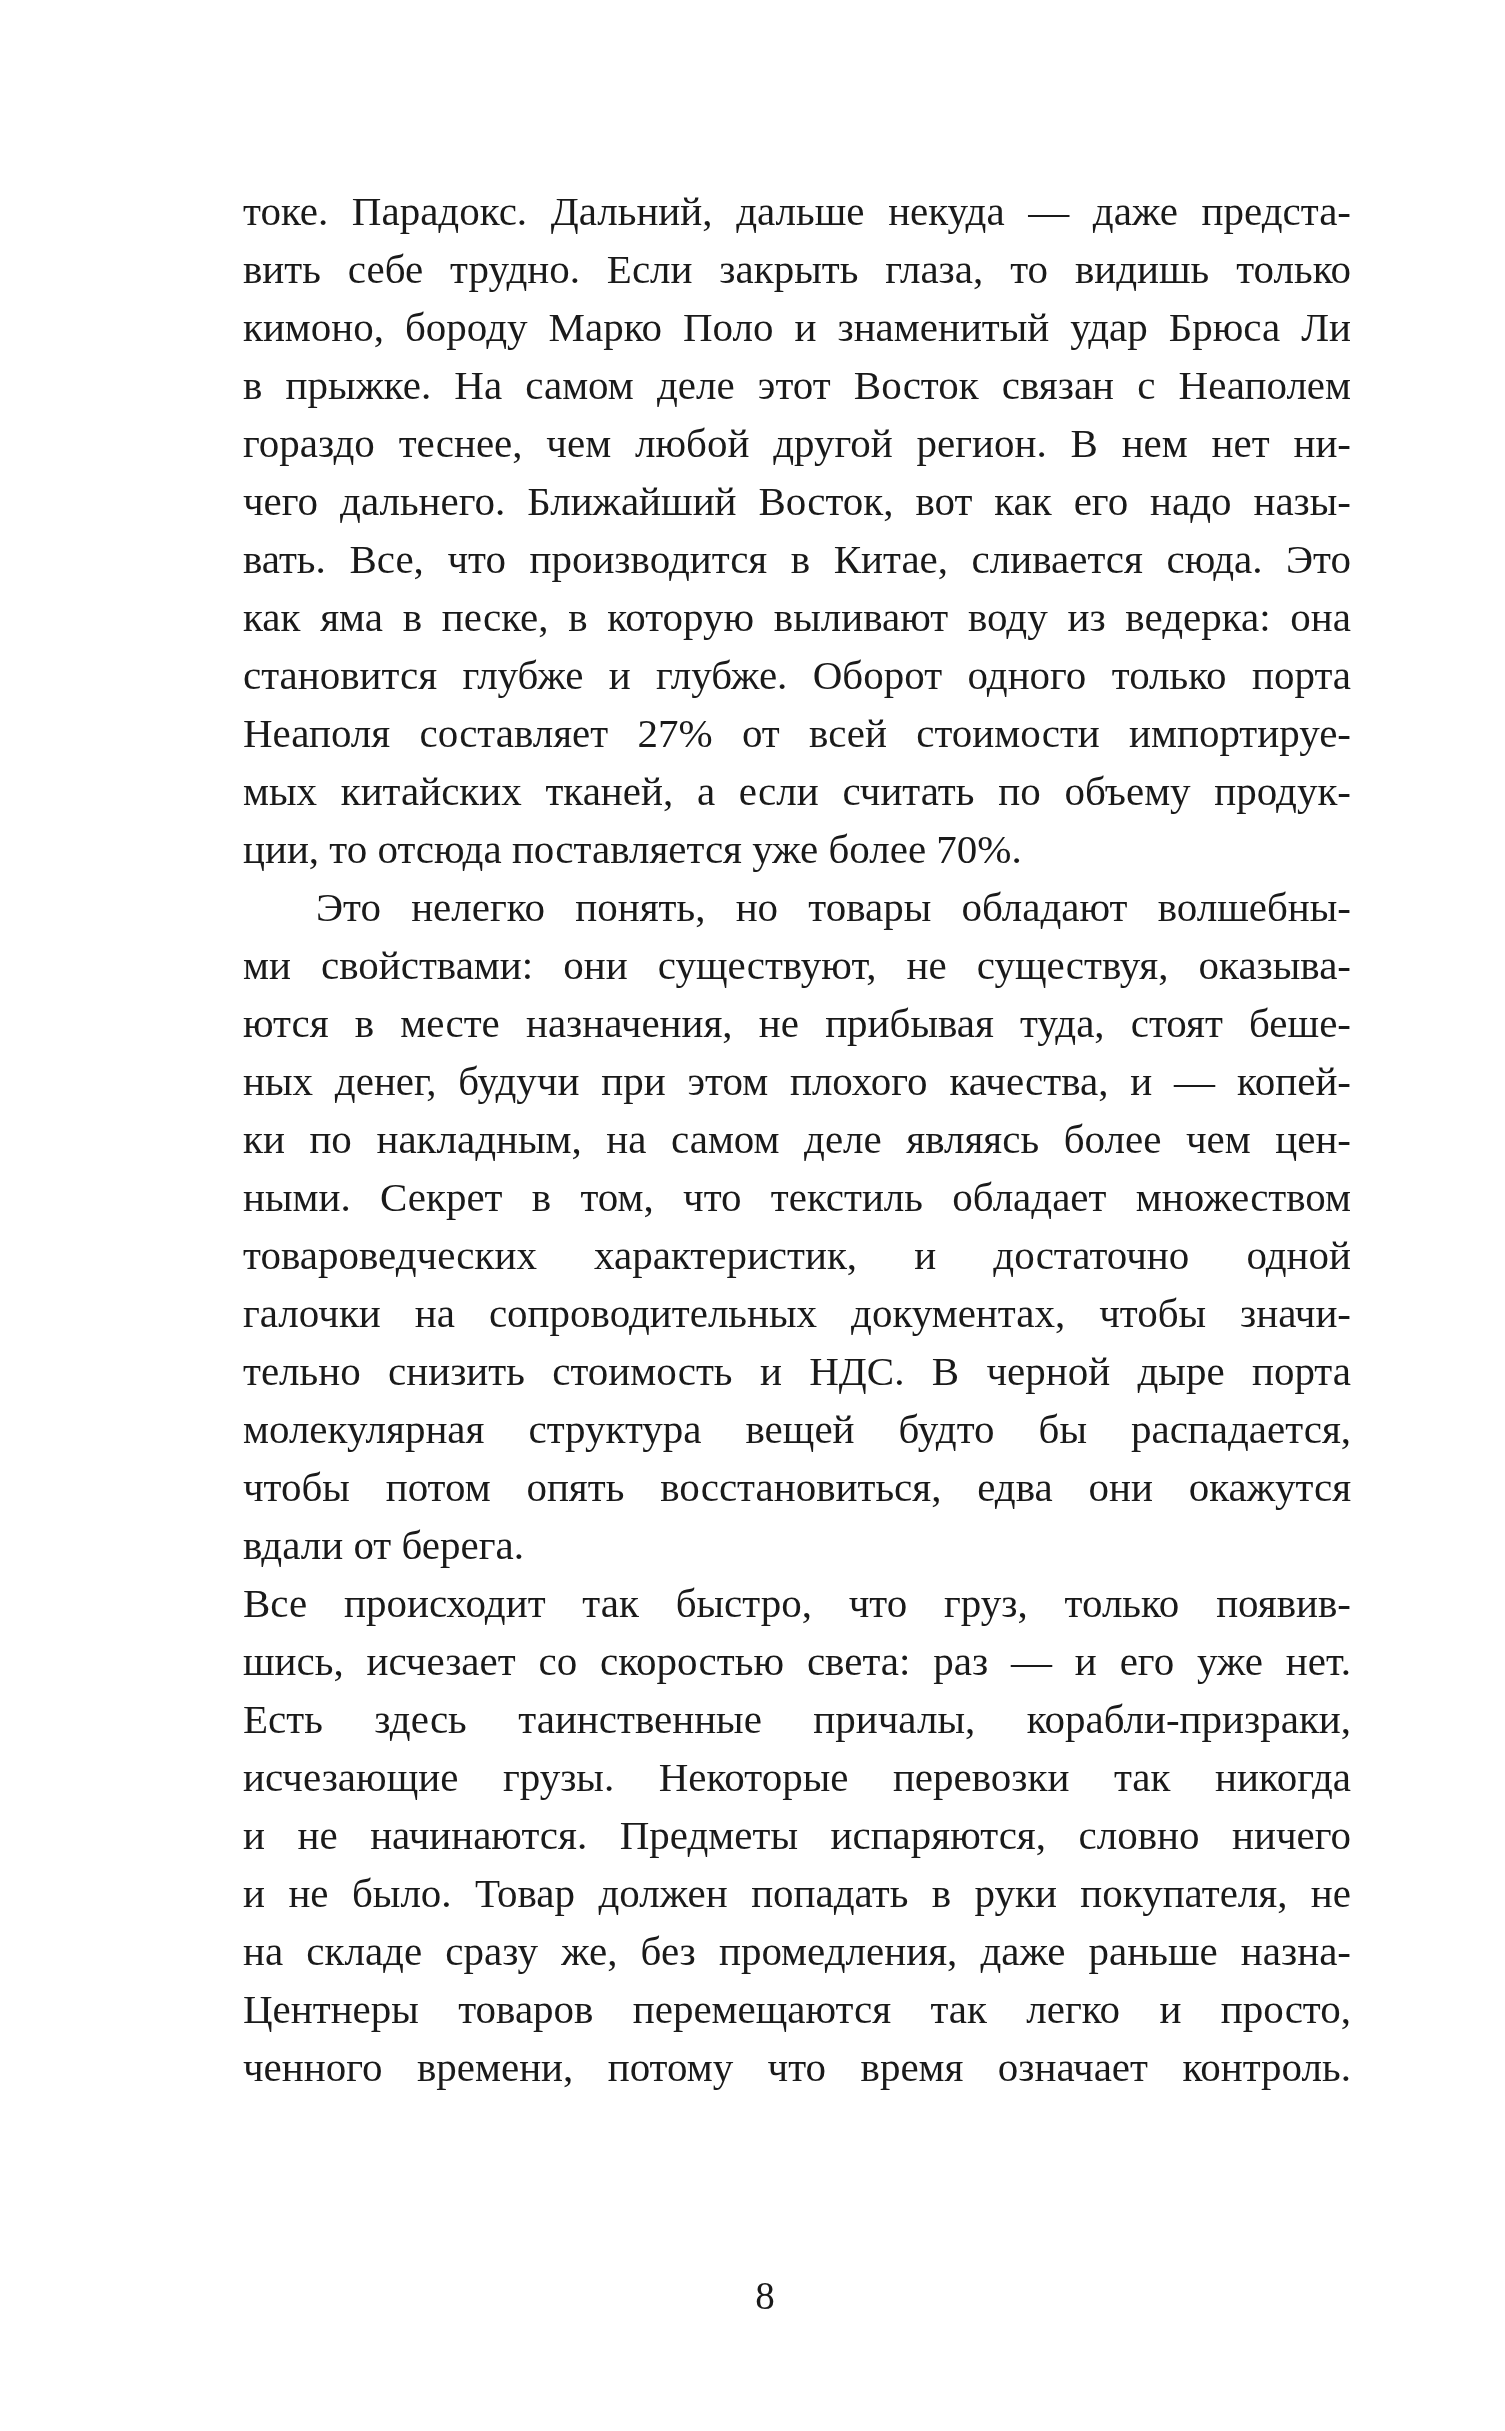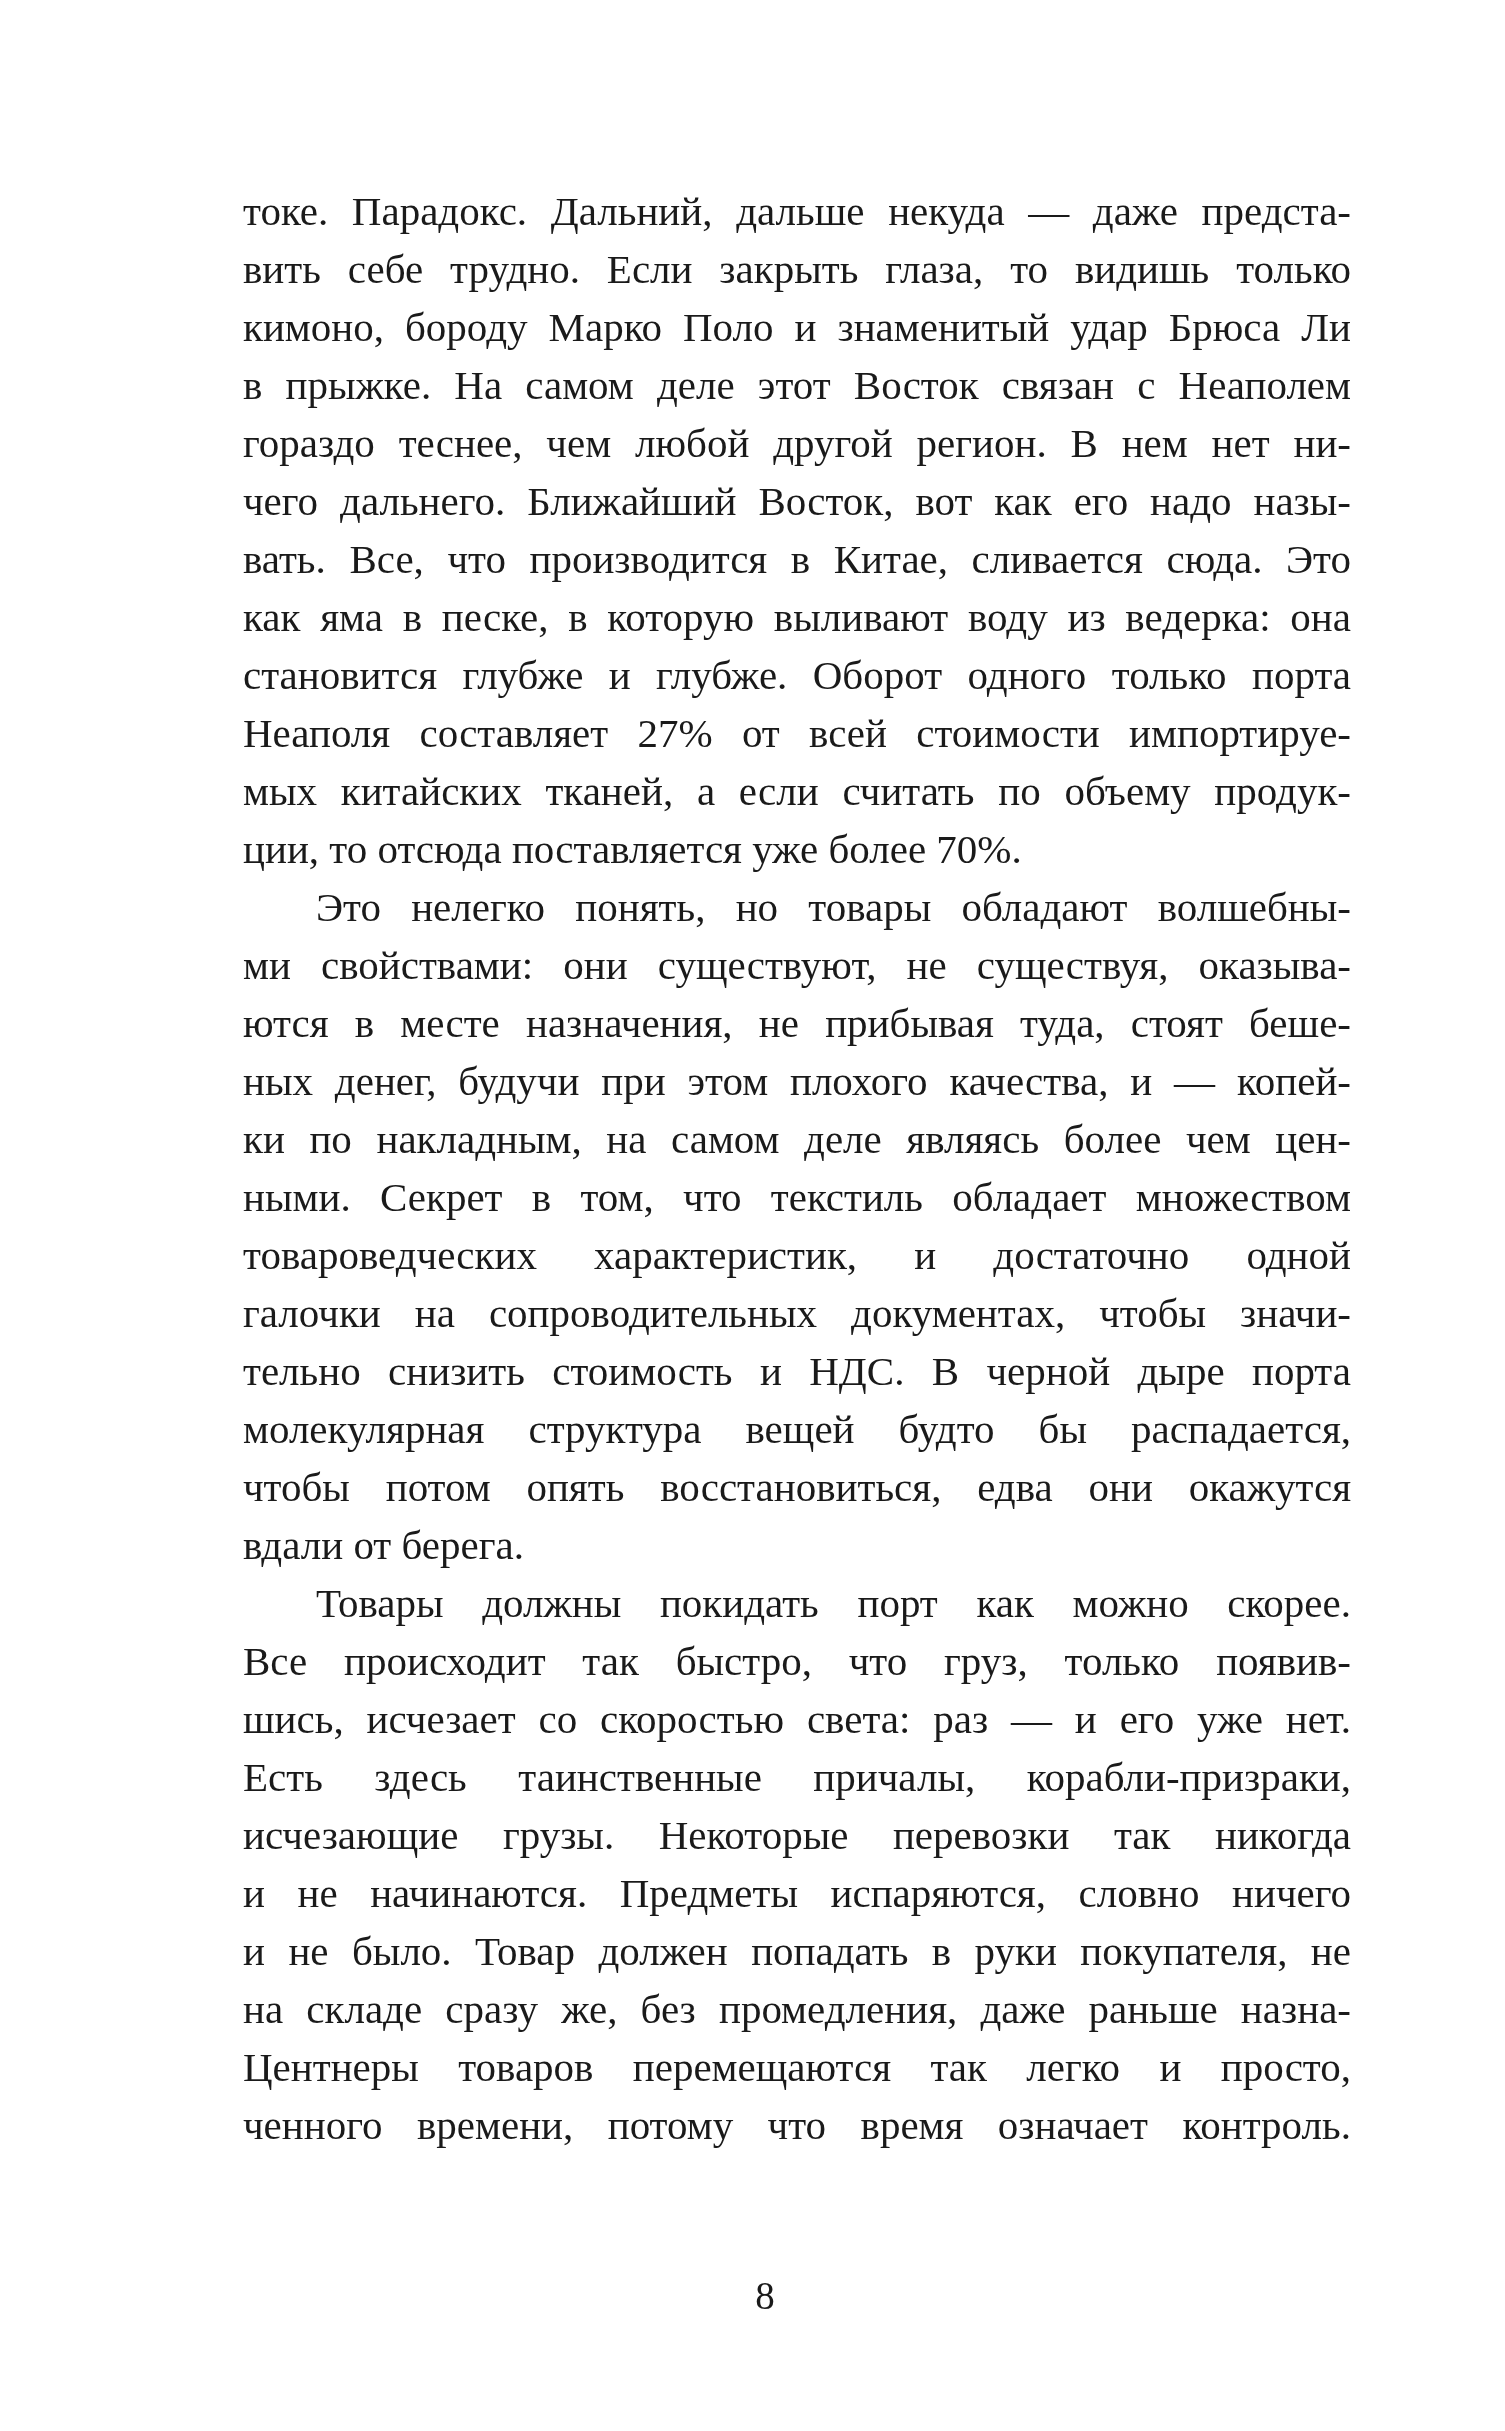--- a/index.html
+++ b/index.html
@@ -78,21 +78,20 @@
       <div class="line j">ются в месте назначения, не прибывая туда, стоят беше-</div>
       <div class="line j">ных денег, будучи при этом плохого качества, и — копей-</div>
       <div class="line j">ки по накладным, на самом деле являясь более чем цен-</div>
       <div class="line j">ными. Секрет в том, что текстиль обладает множеством</div>
       <div class="line j">товароведческих характеристик, и достаточно одной</div>
       <div class="line j">галочки на сопроводительных документах, чтобы значи-</div>
       <div class="line j">тельно снизить стоимость и НДС. В черной дыре порта</div>
       <div class="line j">молекулярная структура вещей будто бы распадается,</div>
       <div class="line j">чтобы потом опять восстановиться, едва они окажутся</div>
       <div class="line l">вдали от берега.</div>
-      <div class="line j indent">Товары должны покидать порт как можно скорее.</div>
       <div class="line j">Все происходит так быстро, что груз, только появив-</div>
       <div class="line j">шись, исчезает со скоростью света: раз — и его уже нет.</div>
       <div class="line j">Есть здесь таинственные причалы, корабли-призраки,</div>
       <div class="line j">исчезающие грузы. Некоторые перевозки так никогда</div>
       <div class="line j">и не начинаются. Предметы испаряются, словно ничего</div>
       <div class="line j">и не было. Товар должен попадать в руки покупателя, не</div>
       <div class="line j">на складе сразу же, без промедления, даже раньше назна-</div>
       <div class="line j">Центнеры товаров перемещаются так легко и просто,</div>
       <div class="line j">ченного времени, потому что время означает контроль.</div>
     </div>

